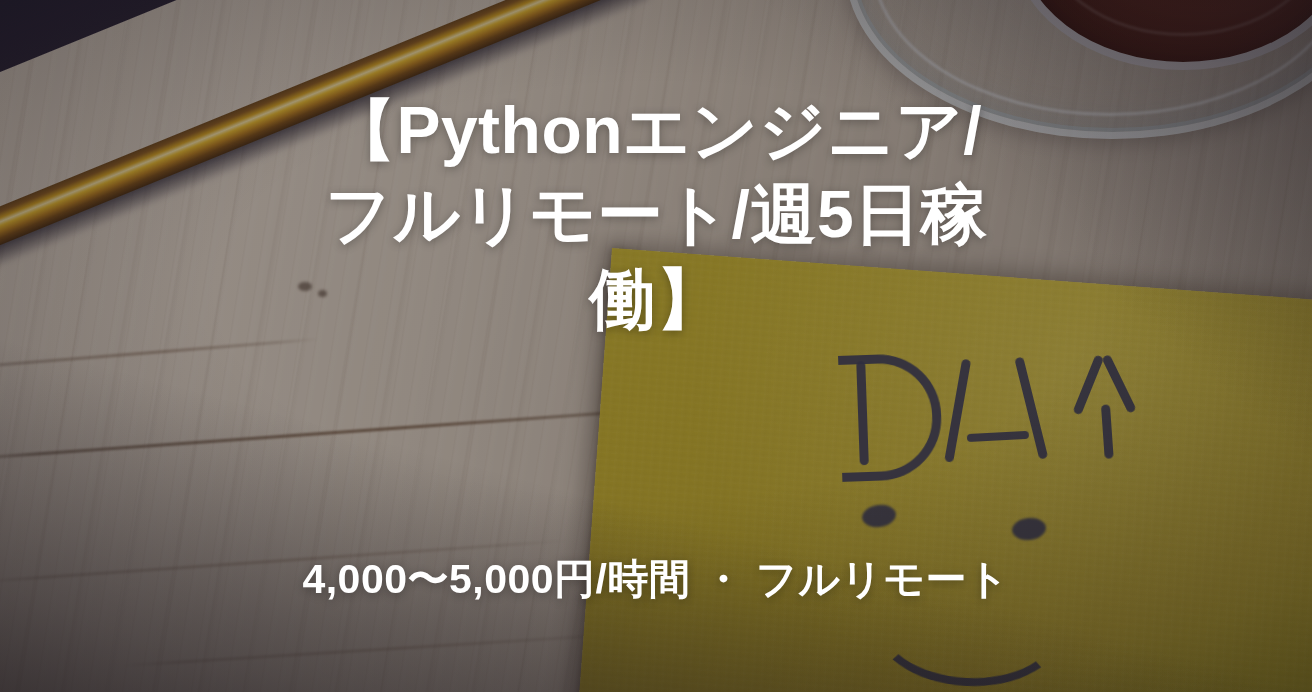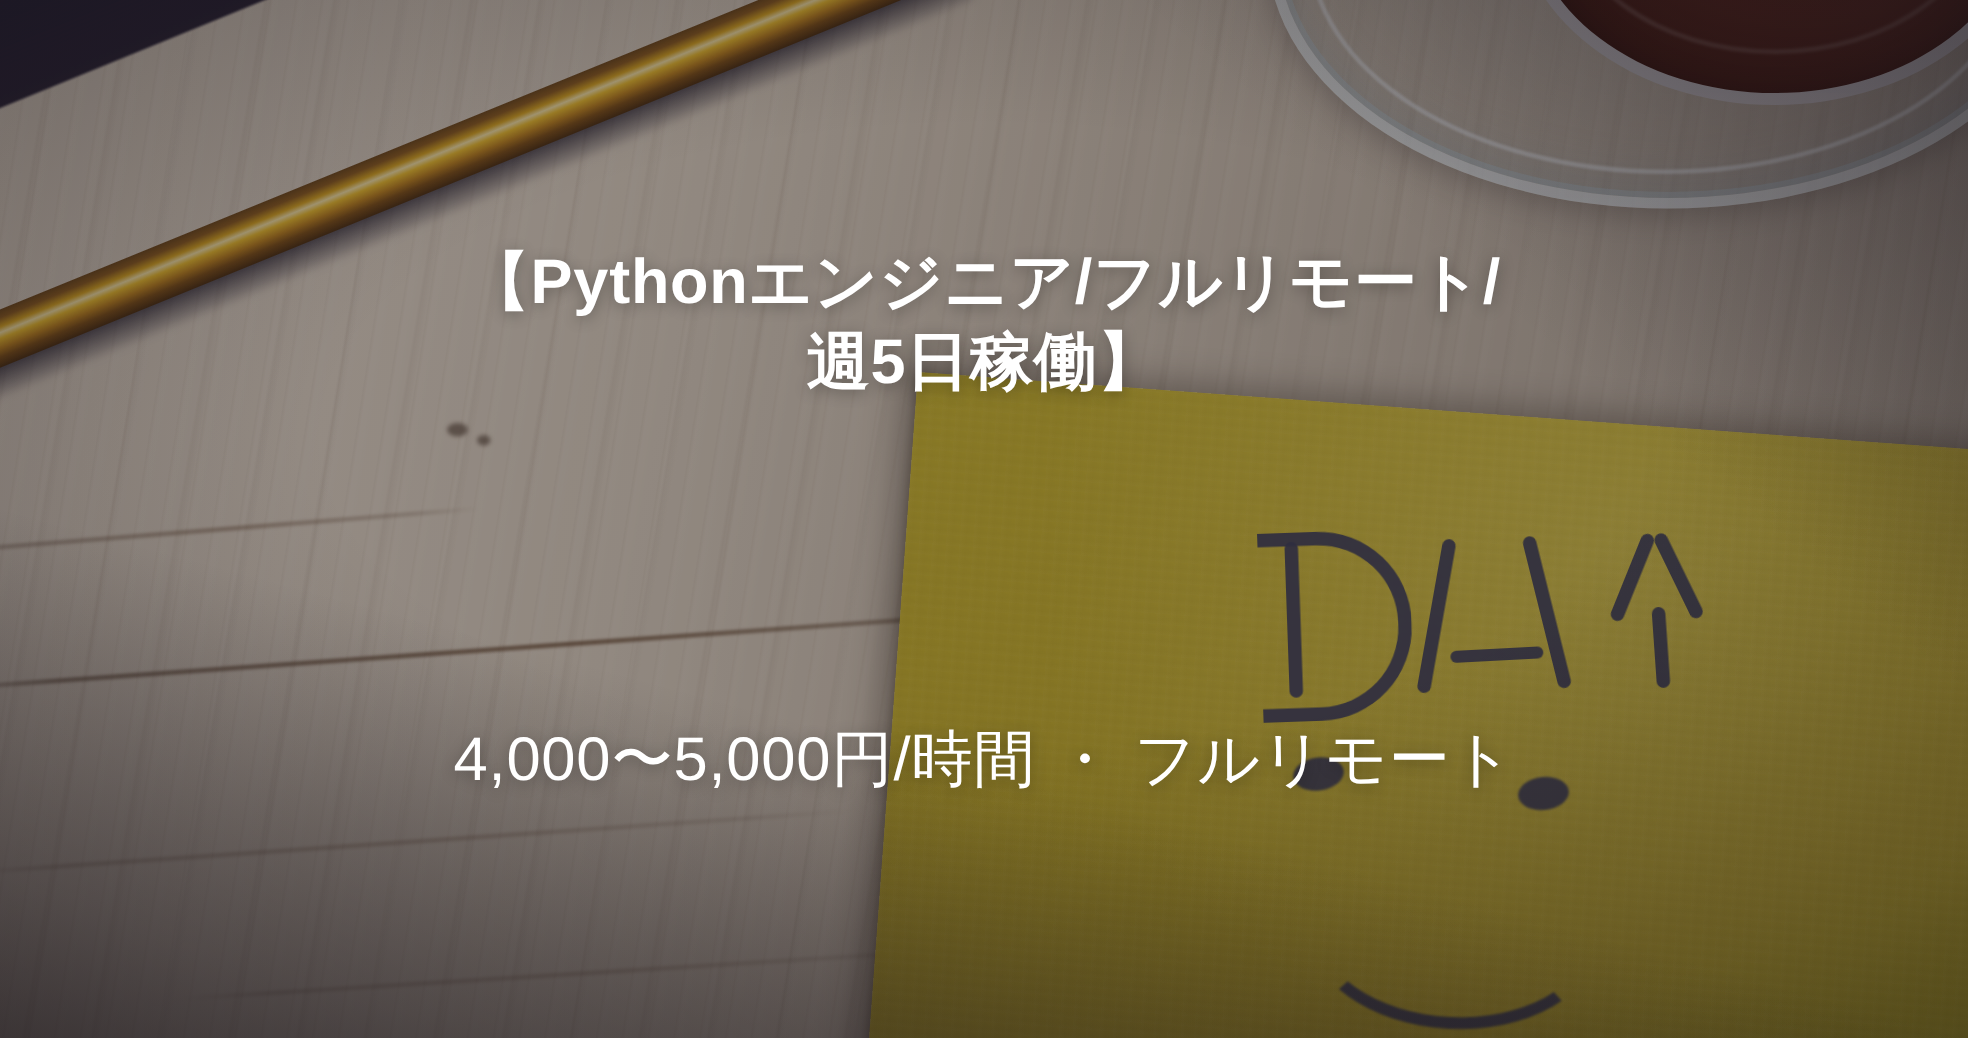--- a/index.html
+++ b/index.html
@@ -299,33 +299,33 @@
     display: flex;
     flex-direction: column;
     align-items: center;
     justify-content: center;
     text-align: center;
     z-index: 40;
   }
   .title {
     margin: 0;
     color: #ffffff;
-    font-size: 42px;
+    font-size: 66px;
     font-weight: bold;
     line-height: 1.28;
     letter-spacing: 0.5px;
     max-width: 700px;
     text-shadow: 0 2px 10px rgba(0,0,0,0.30);
   }
   .subtitle {
     margin: 0;
     margin-top: 214px;
     color: #ffffff;
     font-size: 41px;
-    font-weight: normal;
+    font-weight: bold;
     line-height: 1.2;
     letter-spacing: 0.5px;
     white-space: nowrap;
     text-shadow: 0 2px 10px rgba(0,0,0,0.30);
   }
 </style>
 </head>
 <body>
 
 <div id="hero">

